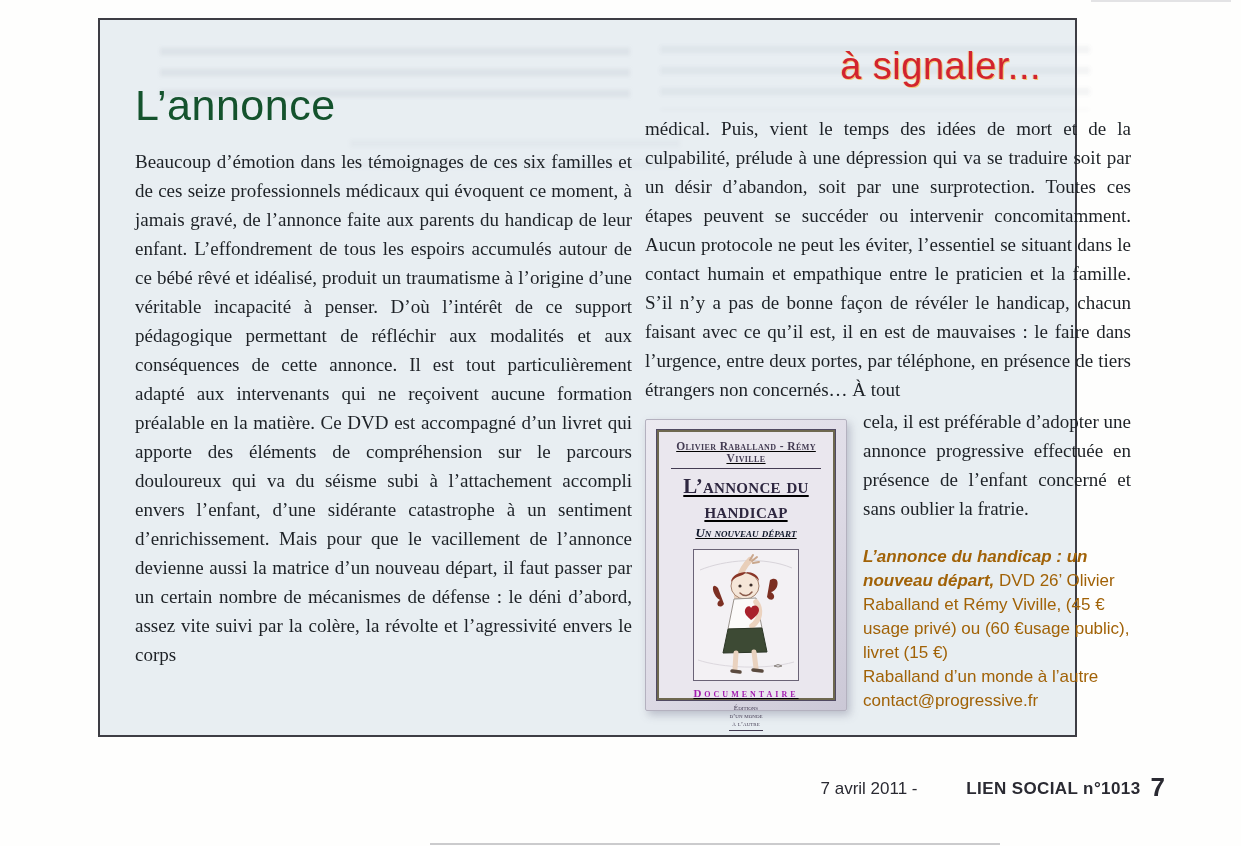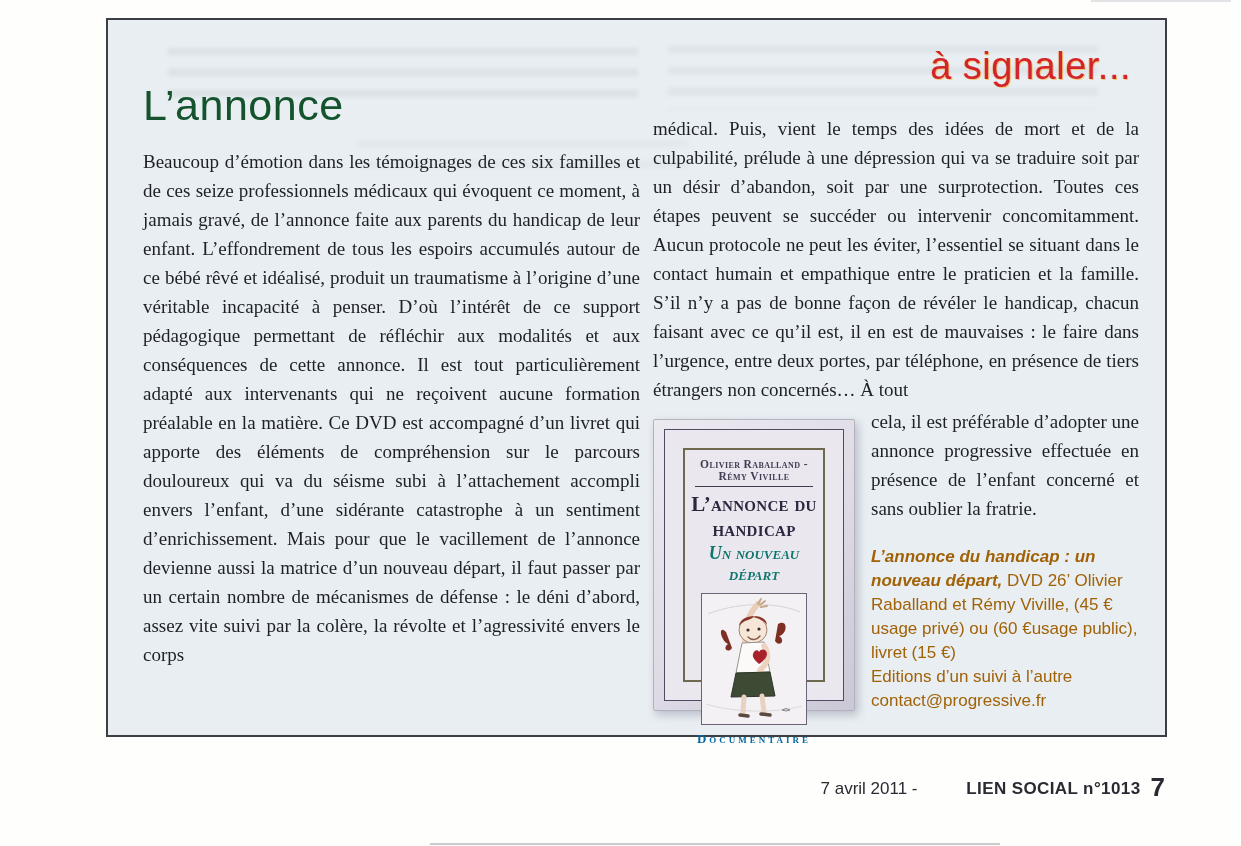--- a/index.html
+++ b/index.html
@@ -8,24 +8,23 @@
     background:#fefefd;
     font-family:"Liberation Sans", sans-serif;
     position:relative;
     overflow:hidden;
   }
 
   
   .feature-box {
     position:absolute;
     left:98px; top:18px;
-    width:1061px; height:719px;
+    width:979px; height:719px;
     background:#e8eef2;
     border:2px solid #3d3d44;
-    margin-left:8px;
   }
 
   
   .ghost {
     position:absolute;
     background:repeating-linear-gradient(180deg, rgba(110,120,140,0.10) 0 7px, rgba(110,120,140,0) 7px 21px);
     filter:blur(2px);
     pointer-events:none;
   }
   .ghost-1 { left:60px;  top:28px;  width:470px; height:60px; }
@@ -82,22 +81,23 @@
     margin:12px 16px 4px 0;
     background:linear-gradient(135deg,#eceaf1 0%,#dedbe6 55%,#cbc8d6 100%);
     border:1px solid #b4b1bf;
     border-radius:2px;
     box-shadow:3px 4px 8px rgba(100,100,125,.35);
     padding:9px 10px;
   }
   .cover-frame {
     height:100%;
     border:1px solid #514a62;
-    padding:18px;
+    padding:0;
     background:#eae7ee;
+    text-decoration:underline;
   }
   .cover-frame-inner {
     height:100%;
     border:2px solid #6e684f;
     text-align:center;
     padding-top:8px;
     color:#433b52;
   }
   .cover-authors {
     font-family:"Liberation Serif", serif;
@@ -118,38 +118,38 @@
     font-weight:bold;
     font-size:21px;
     letter-spacing:.3px;
     color:#2e2740;
   }
   .cover-subtitle {
     font-family:"Liberation Serif", serif;
     font-variant:small-caps;
     font-weight:bold;
     font-style:italic;
-    font-size:18px;
-    color:#0f766e;
+    font-size:13px;
+    color:#0f172a;
     margin-top:1px;
   }
   .cover-art {
     width:106px; height:132px;
     border:1px solid #6a6376;
     margin:8px auto 6px auto;
     background:#f3f1f4;
   }
   .cover-art svg { display:block; }
   .cover-genre {
     font-family:"Liberation Serif", serif;
     font-variant:small-caps;
     font-weight:bold;
-    font-size:13px;
+    font-size:11px;
     letter-spacing:3px;
-    color:#0369a1;
+    color:#a21caf;
   }
   .cover-publisher {
     display:inline-block;
     margin-top:5px;
     font-family:"Liberation Serif", serif;
     font-variant:small-caps;
     font-size:7px;
     line-height:8px;
     color:#433b52;
     border-bottom:1px solid #433b52;
@@ -255,29 +255,36 @@
 
                 <path d="M34 79 L68 78 L73 102 L29 103 Z" fill="#3d4a34" stroke="#2c3626" stroke-width="1"></path>
 
                 <path d="M42 103 l-1 16 M60 102 l2 16" stroke="#e9d2bf" stroke-width="5" stroke-linecap="round"></path>
                 <path d="M38 121 l8 1 M59 120 l9 1" stroke="#5a4a3e" stroke-width="3.5" stroke-linecap="round"></path>
 
                 <path d="M80 116 q4 -3 8 0 q-4 2 -8 0" stroke="#8b857f" stroke-width="1" fill="none"></path>
               </svg>
             </div>
             <div class="cover-genre">Documentaire</div>
+            <div>
+              <div class="cover-publisher">
+                <span>Éditions</span>
+                <span>d’un monde</span>
+                <span>à l’autre</span>
+              </div>
+            </div>
           </div>
         </div>
       </div>
 
       <p class="body-text part2" lang="fr">cela, il est préférable d’adopter une annonce progressive effectuée en présence de l’enfant concerné et sans oublier la fratrie.</p>
 
       <div class="dvd-caption">
         <p><span class="caption-worktitle">L’annonce du handicap : un nouveau départ,</span><span> DVD 26’ Olivier Raballand et Rémy Viville, (45 € usage privé) ou (60 €usage public), livret (15 €)</span></p>
-        <p>Editions d’un suivi à l’autre</p>
+        <p>Raballand d’un monde à l’autre</p>
         <p>contact@progressive.fr</p>
       </div>
     </div>
   </div>
 
 </div>
 
 <div class="page-footer">
   <span>7 avril 2011 - </span><span class="footer-magazine">LIEN SOCIAL n°1013</span><span class="footer-page-number">7</span>
 </div>

